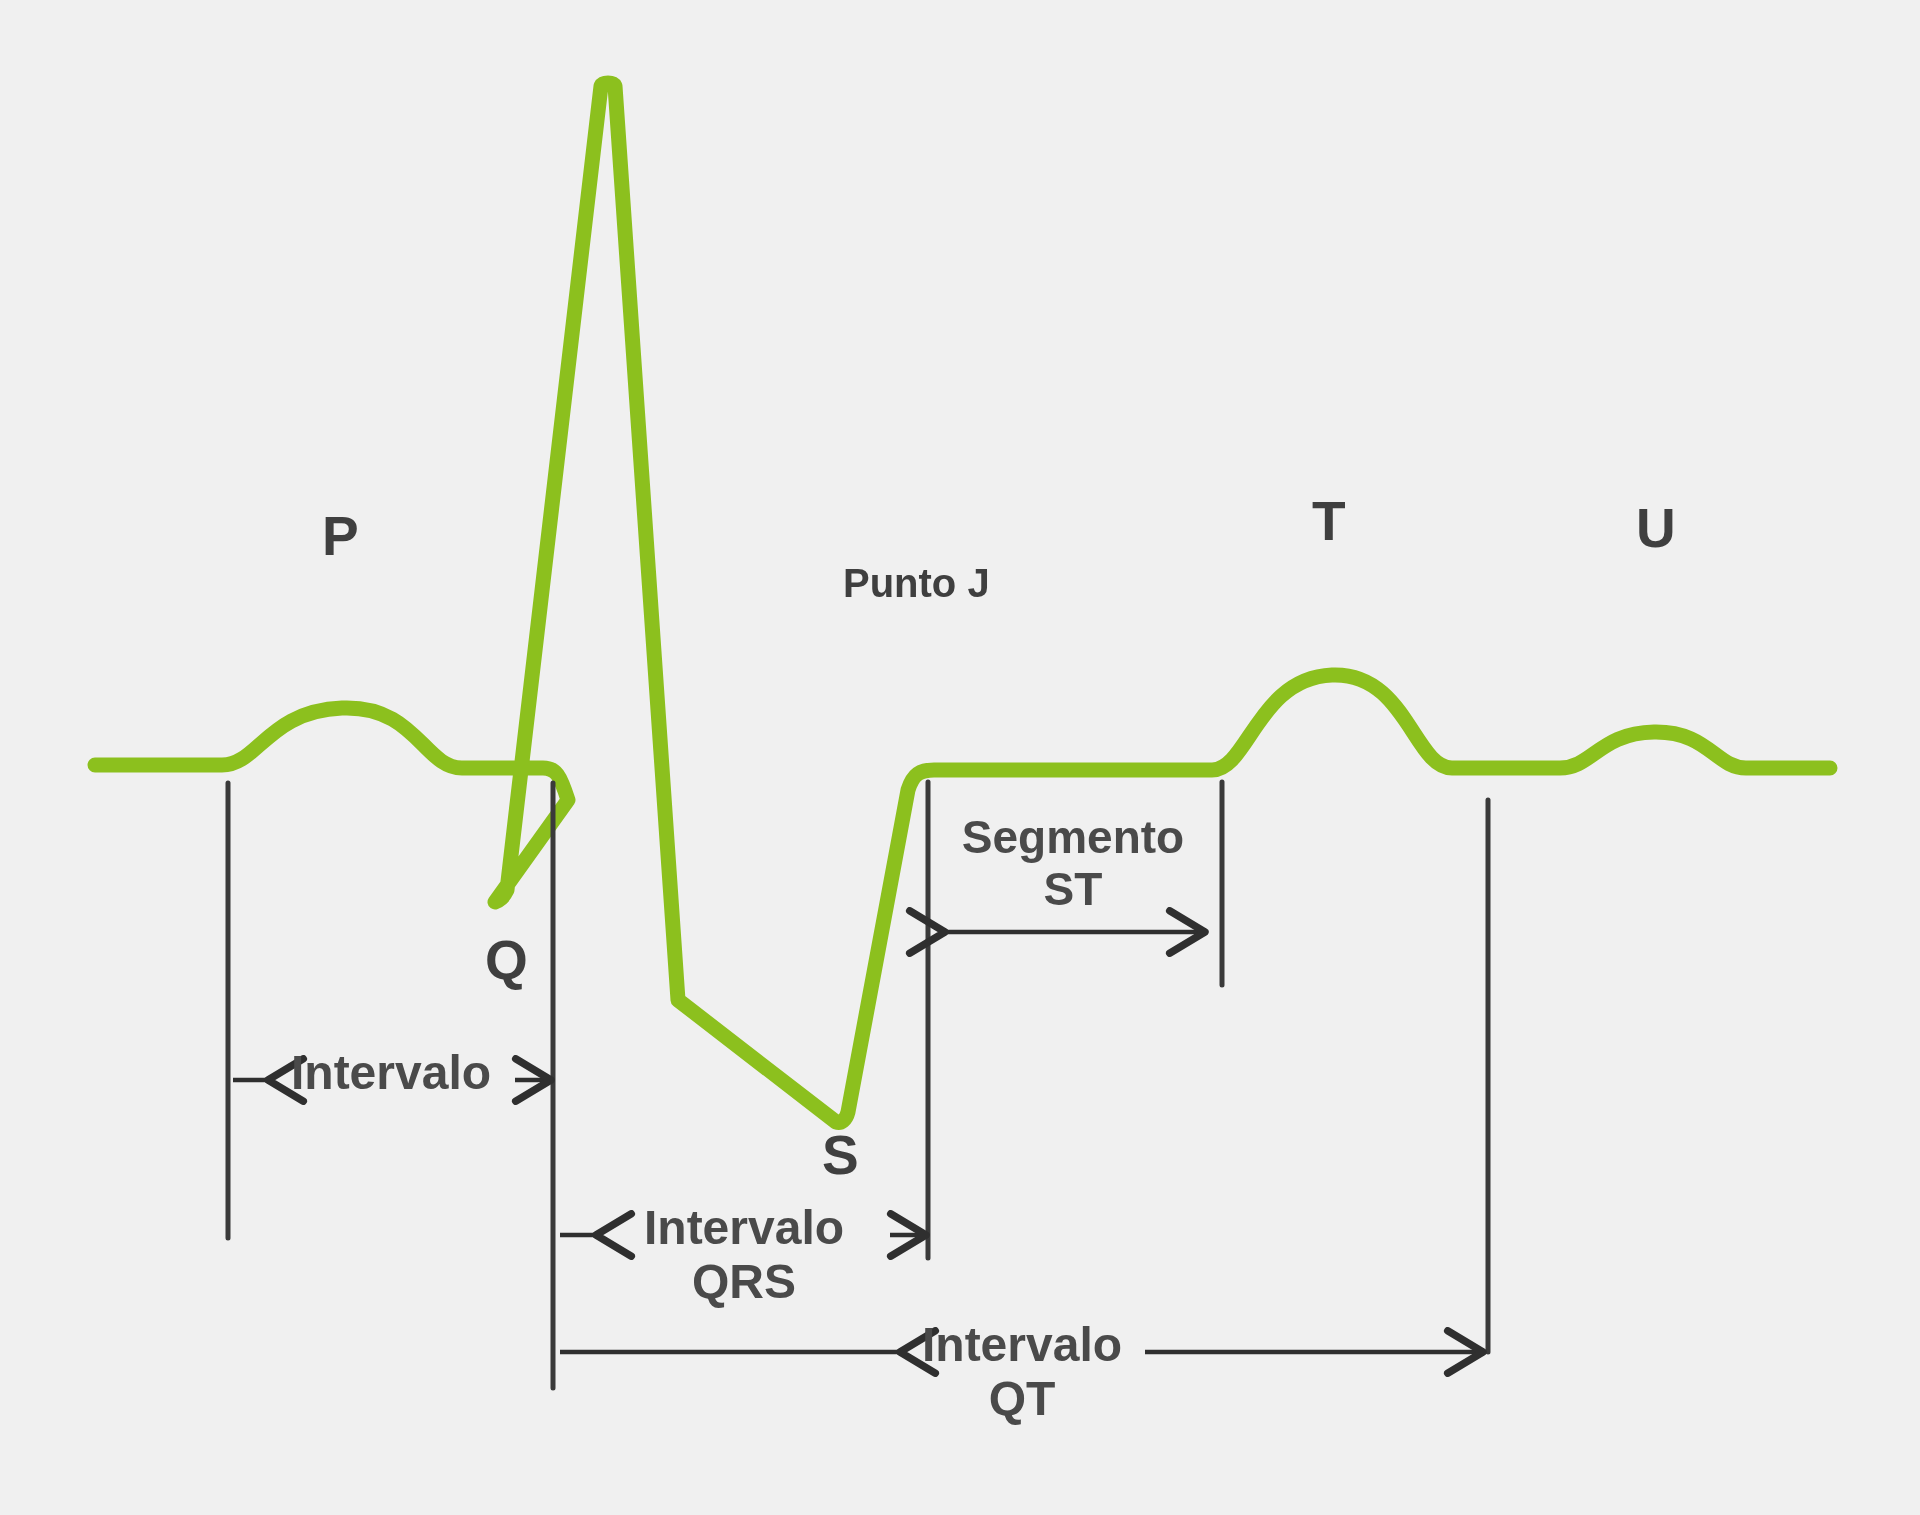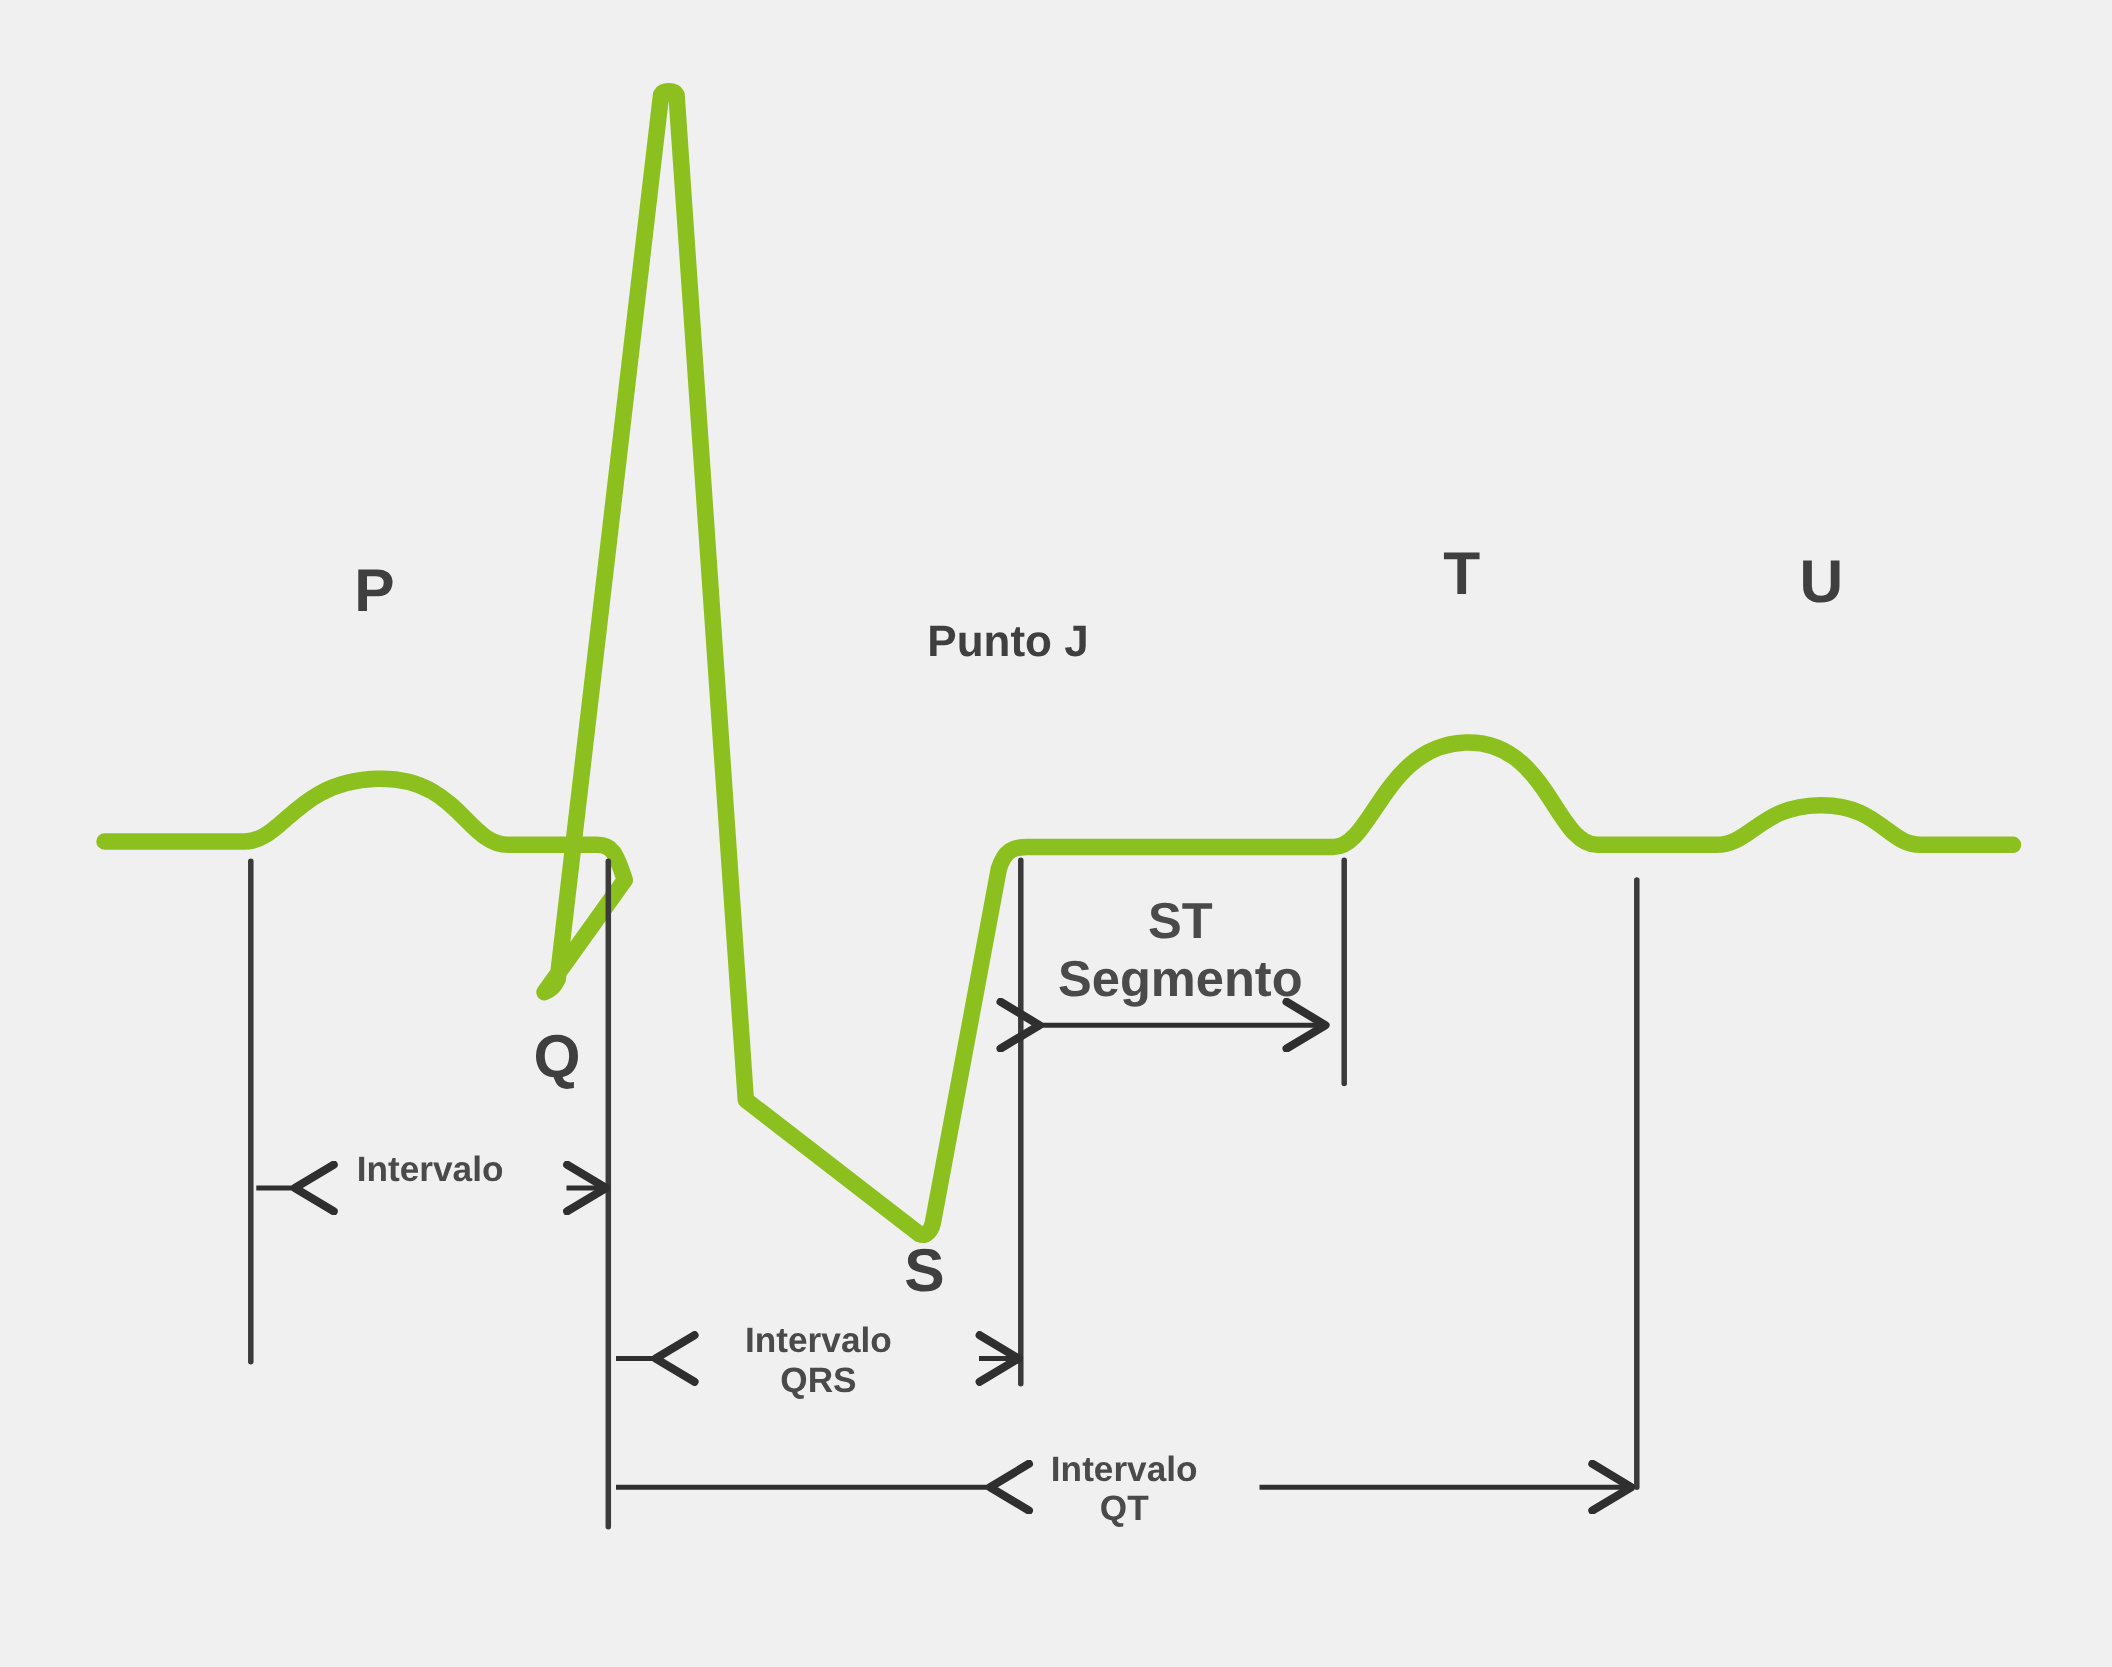--- a/index.html
+++ b/index.html
@@ -35,21 +35,21 @@
   .measure-label {
     position: absolute;
     color: #4a4a4a;
     font-weight: bold;
     font-family: "Liberation Sans", sans-serif;
     text-align: center;
     line-height: 1.12;
     white-space: nowrap;
     user-select: none;
   }
-  .m-48 { font-size: 32px; }
+  .m-48 { font-size: 48px; }
   .m-46 { font-size: 46px; }
   .lbl-punto-j { font-size: 40px; font-weight: bold; }
 </style>
 </head>
 <body>
 
 <div id="stage">
 
   <svg id="ecg-svg" viewBox="0 0 1920 1515">
     <defs>
@@ -122,17 +122,17 @@
     <div>Intervalo</div>
     <div>QRS</div>
   </div>
 
   <div class="measure-label m-48" style="left:822px; top:1318px; width:400px;">
     <div>Intervalo</div>
     <div>QT</div>
   </div>
 
   <div class="measure-label m-46" style="left:923px; top:812px; width:300px;">
+    <div>Segmento</div>
     <div>ST</div>
-    <div>Segmento</div>
   </div>
 
 </div>
 
 </body></html>

